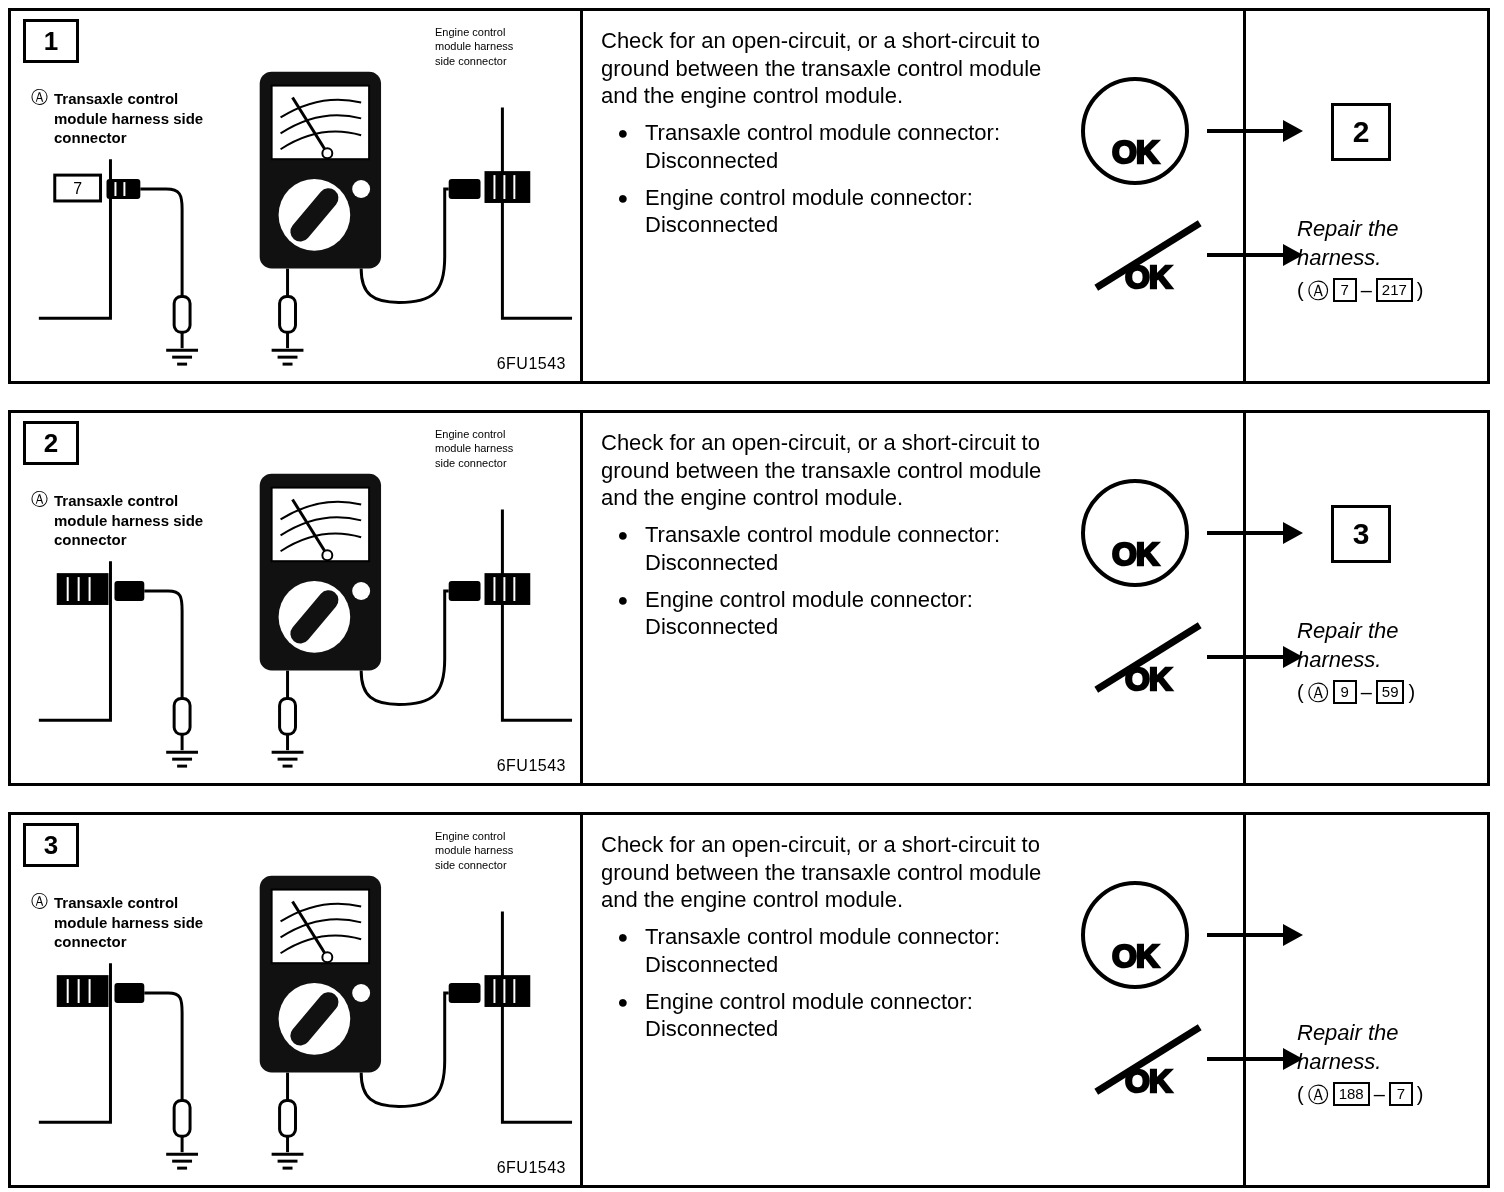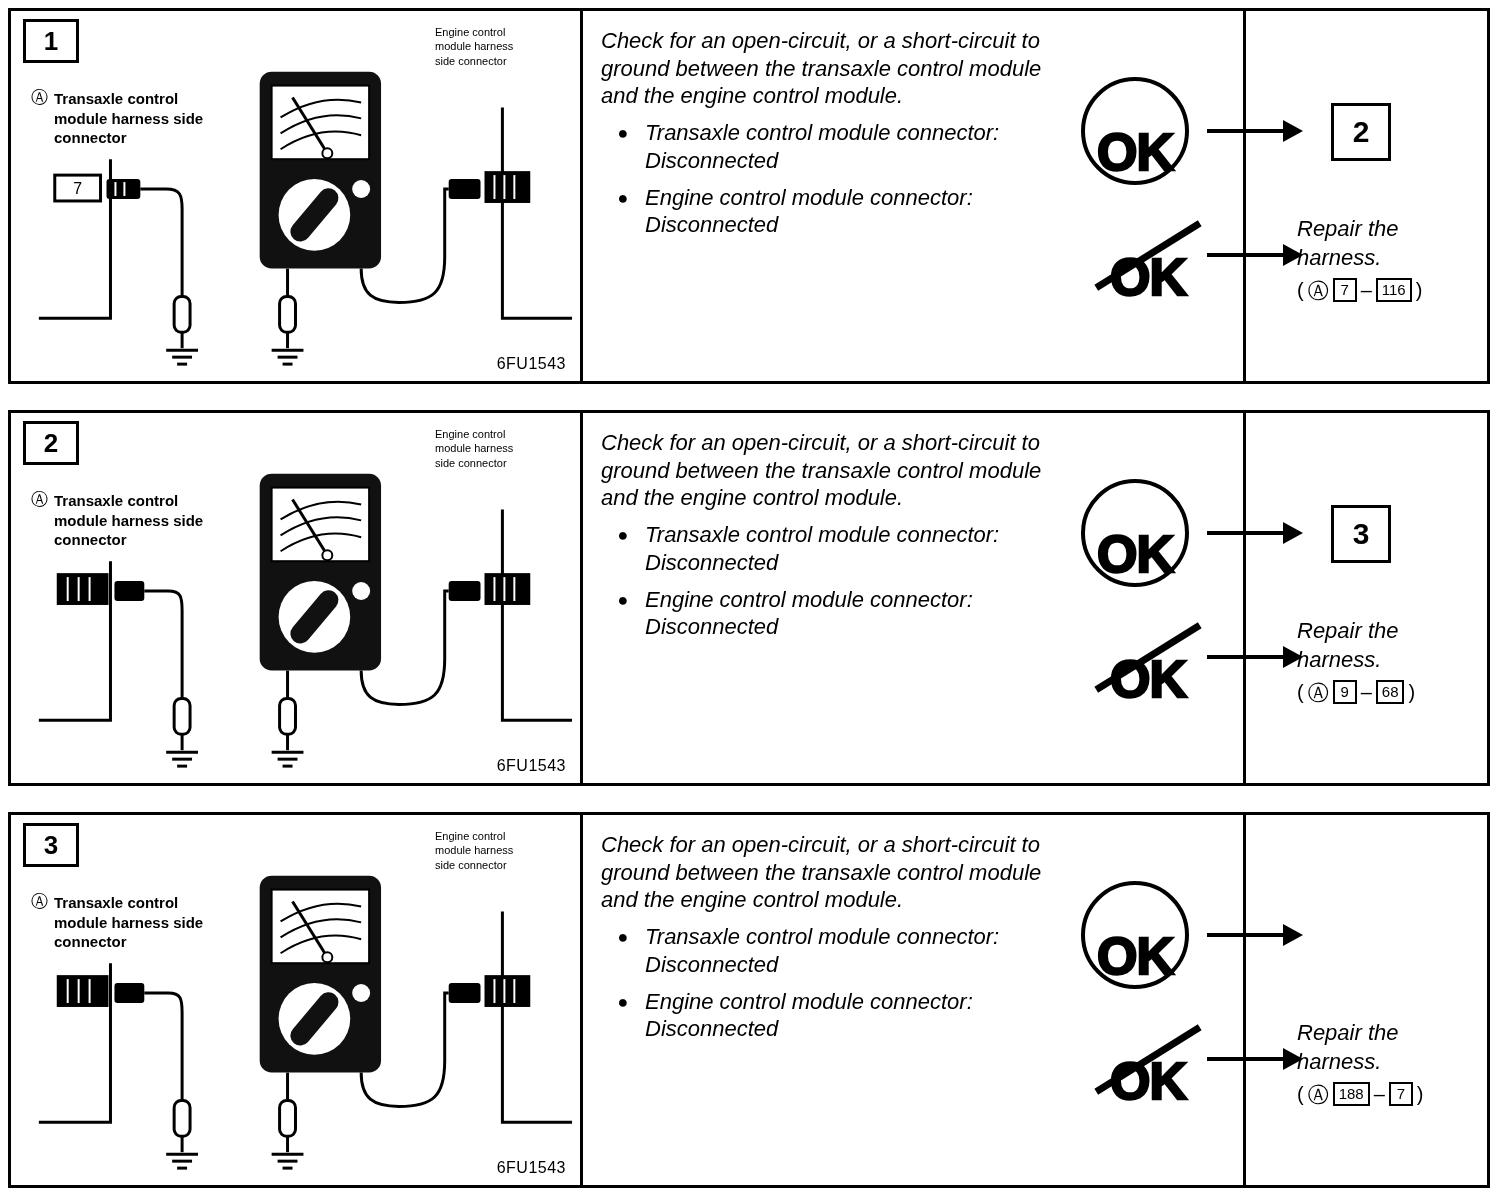--- a/index.html
+++ b/index.html
@@ -18,28 +18,28 @@
   .transaxle-label { position:absolute; left:20px; top:78px; display:flex; gap:6px; align-items:flex-start;
                      font-size:15px; line-height:1.3; z-index:2; }
   .a-mark { font-size:17px; line-height:1.1; }
   .label-text { white-space:pre-line;font-weight:bold; }
   .engine-label { position:absolute; left:424px; top:14px; font-size:11px; line-height:1.3; white-space:pre-line; z-index:2; }
   .figure-code { position:absolute; right:14px; bottom:8px; font-size:16px; letter-spacing:0.5px; }
 
   .diagram-svg { position:absolute; left:0; top:0; width:569px; height:370px; }
   .diagram-svg text { font-family:"Liberation Sans", sans-serif; }
 
-  .instruction { position:absolute; left:590px; top:16px; width:460px; font-size:22px; line-height:1.26;font-style:italic; }
+  .instruction { position:absolute; left:590px; top:16px; width:460px; font-size:22px; line-height:1.26; }
   .bullet-row { display:flex; margin-top:9px; }
   .bullet-dot { width:44px; text-align:center; font-size:18px; padding-top:3px; }
   .bullet-text { width:400px; }
 
   .ok-circle { position:absolute; left:1070px; top:66px; width:108px; height:108px; border:4px solid #000;
                border-radius:50%; display:flex; align-items:center; justify-content:center; }
-  .ok-circle span, .ng-symbol span { font-size:52px; font-weight:bold; letter-spacing:-1px;margin-top:42px; -webkit-text-stroke:2.5px #000; }
+  .ok-circle span, .ng-symbol span { font-size:32px; font-weight:bold; letter-spacing:-1px;margin-top:42px; -webkit-text-stroke:2.5px #000; }
 
   .ng-symbol { position:absolute; left:1082px; top:212px; width:110px; height:66px;
                display:flex; align-items:center; justify-content:center; }
   .ng-symbol::after { content:""; position:absolute; left:-6px; right:-6px; top:50%; height:7px; margin-top:-4px;
                       background:#000; transform:rotate(-32deg); }
 
   .arrow { position:absolute; height:4px; background:#000; }
   .arrow::after { content:""; position:absolute; right:-18px; top:-9px; width:0; height:0;
                   border-left:20px solid #000; border-top:11px solid transparent; border-bottom:11px solid transparent; }
   .arrow-ok { left:1196px; top:118px; width:78px; }
@@ -154,21 +154,21 @@
     </div>
   <div class="arrow arrow-ng"></div>
   <div class="repair">
     <div class="repair-text">Repair the
 harness.</div>
     <div class="ref-line">
       <span>(</span>
       <span class="a-mark">Ⓐ</span>
       <span class="ref-box">7</span>
       <span>–</span>
-      <span class="ref-box">116</span>
+      <span class="ref-box">217</span>
       <span>)</span>
     </div>
   </div>
 </section>
 
 <section class="panel panel-2">
   <div class="diagram-col">
     <div class="step-box">
       <span>2</span>
     </div>
@@ -261,21 +261,21 @@
     </div>
   <div class="arrow arrow-ng"></div>
   <div class="repair">
     <div class="repair-text">Repair the
 harness.</div>
     <div class="ref-line">
       <span>(</span>
       <span class="a-mark">Ⓐ</span>
       <span class="ref-box">9</span>
       <span>–</span>
-      <span class="ref-box">68</span>
+      <span class="ref-box">59</span>
       <span>)</span>
     </div>
   </div>
 </section>
 
 <section class="panel panel-3">
   <div class="diagram-col">
     <div class="step-box">
       <span>3</span>
     </div>

